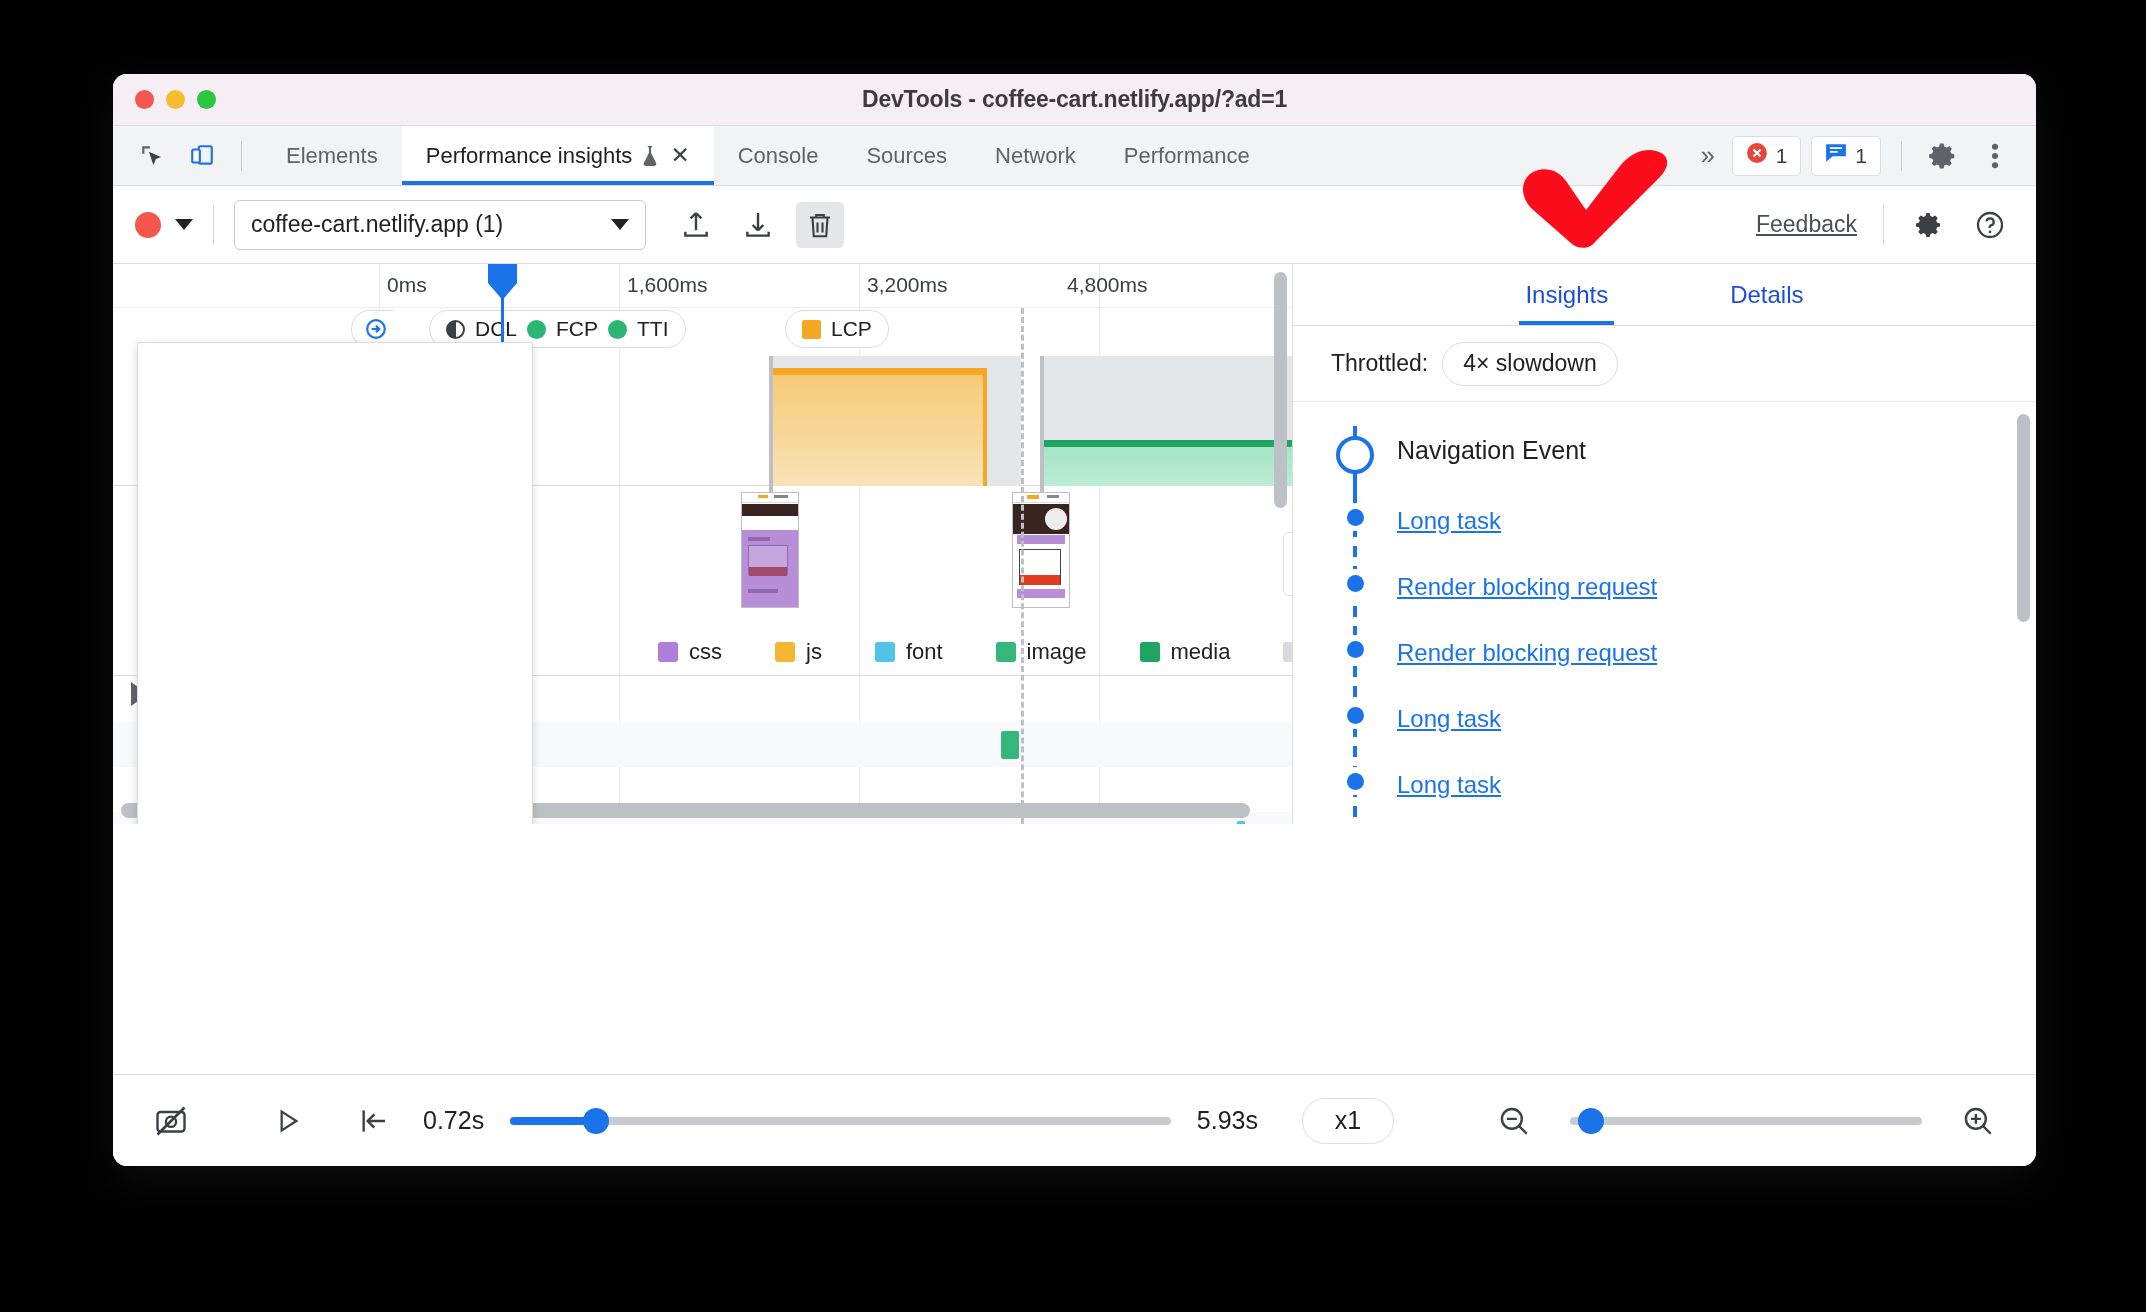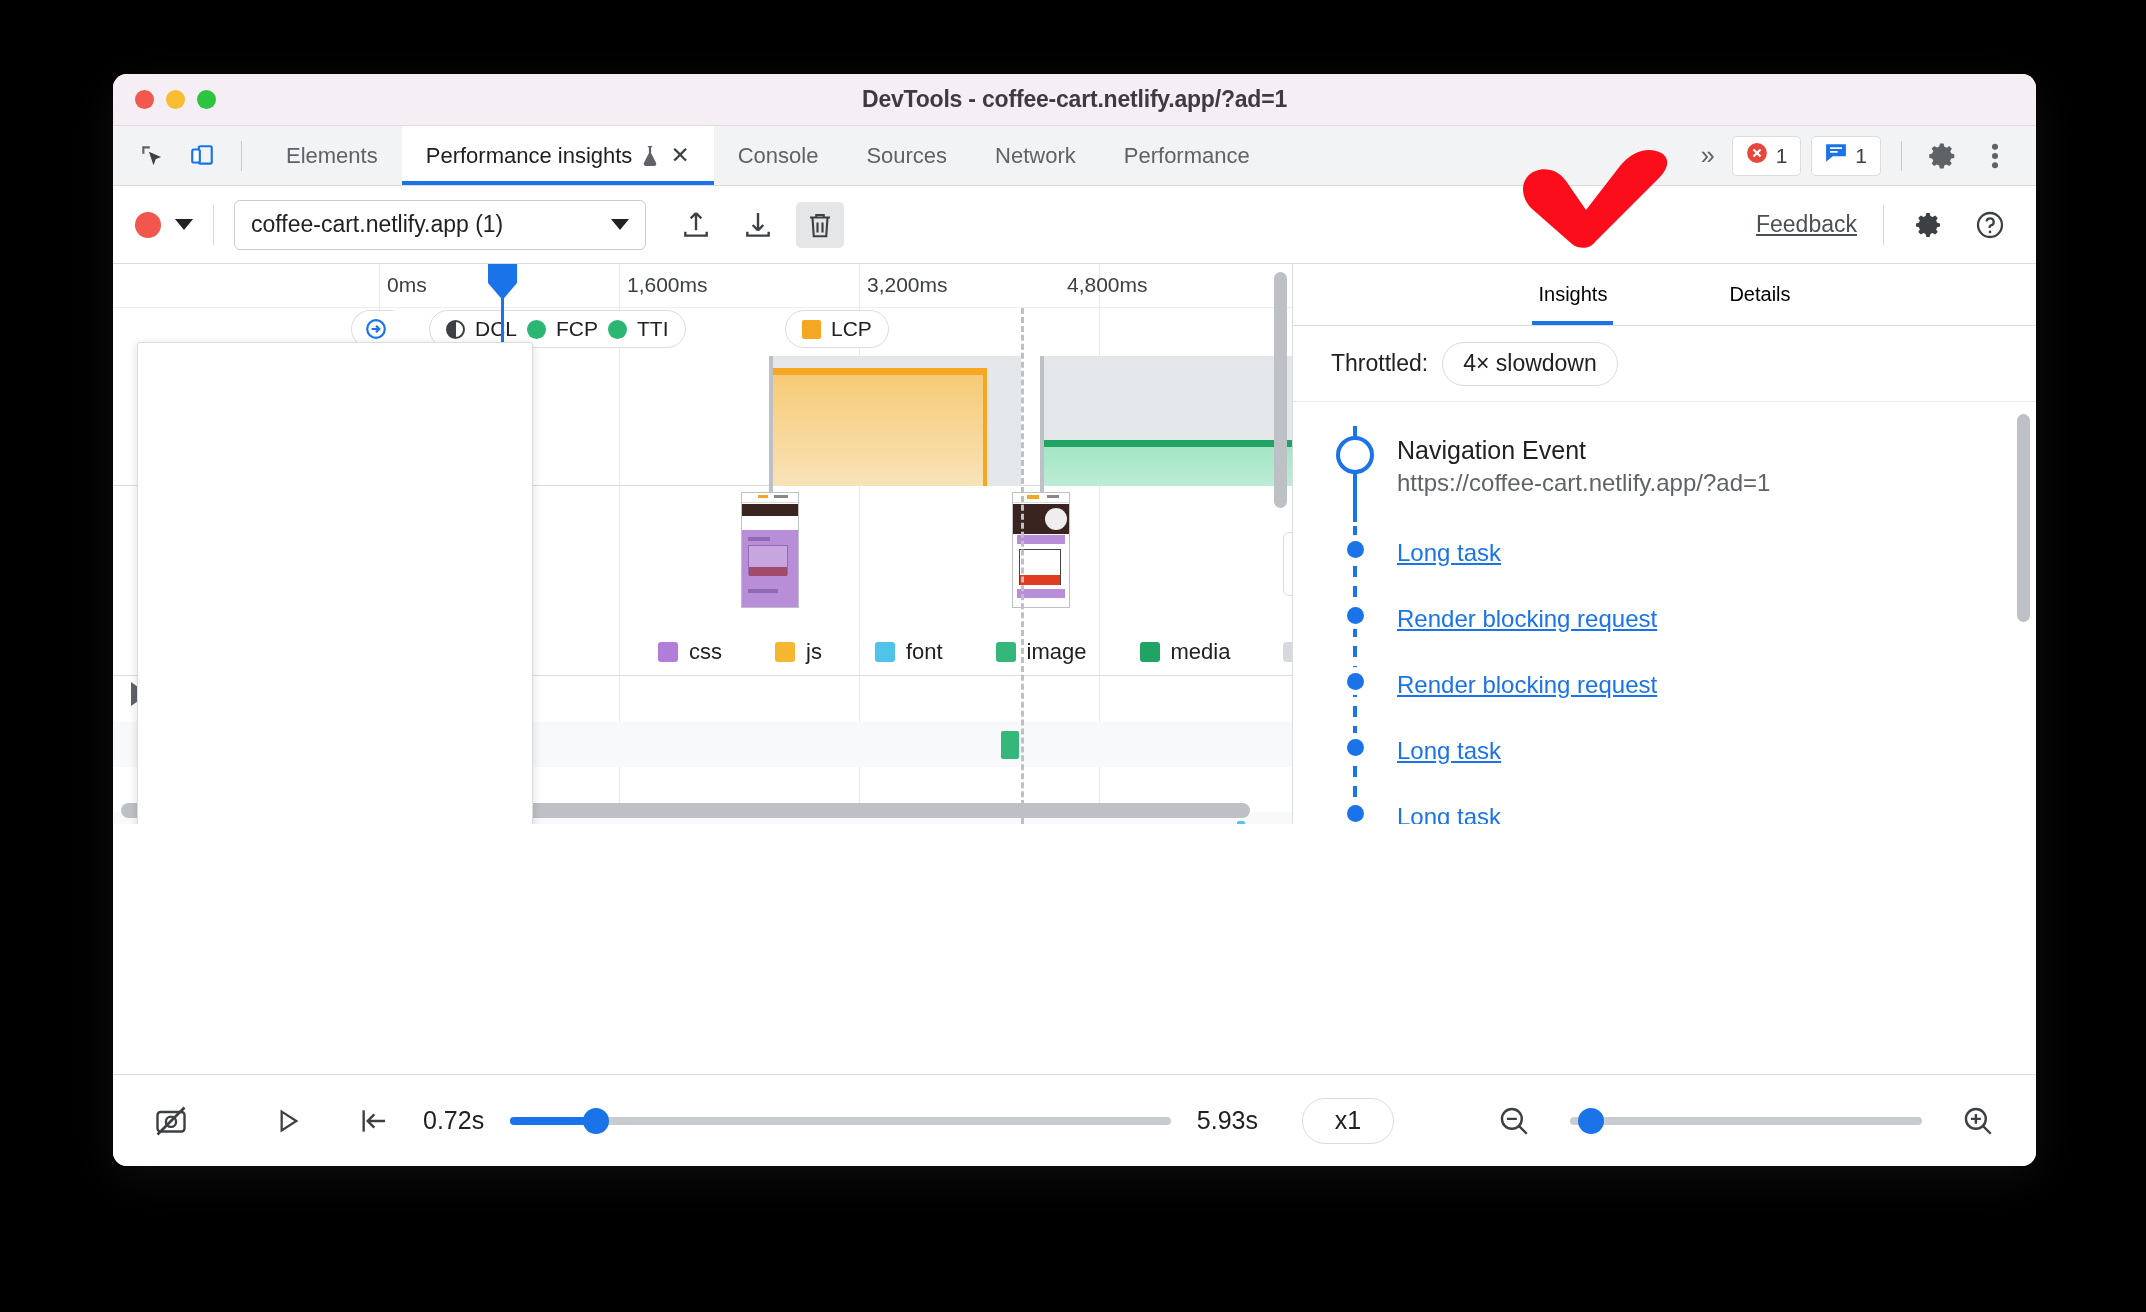--- a/index.html
+++ b/index.html
@@ -195,21 +195,21 @@
   .vscroll-tl {
     position: absolute; right: 5px; top: 8px; width: 13px; height: 236px;
     border-radius: 7px; background: #bdc1c6;
   }
 
   
   .sidebar { flex: 1; position: relative; background: #fff; display: flex; flex-direction: column; }
   .side-tabs { height: 62px; display: flex; align-items: stretch; justify-content: center;
     gap: 110px; border-bottom: 1px solid #dadce0; background: #fff; }
   .side-tab {
-    display: flex; align-items: center; font-size: 20px; color: #000000;
+    display: flex; align-items: center; font-size: 24px; color: #1d4ed8;
     position: relative; padding: 0 6px;
   }
   .side-tab.active::after {
     content: ""; position: absolute; left: 0; right: 0; bottom: 0; height: 4px; background: #1a73e8;
   }
   .throttle-row {
     height: 76px; display: flex; align-items: center; gap: 14px;
     padding-left: 38px; border-bottom: 1px solid #e8eaed; font-size: 23px; color: #202124;
   }
   .chip {
@@ -543,21 +543,20 @@
         <span class="chip">4× slowdown</span>
       </div>
 
       <div class="insights-body">
         <div class="rail"></div>
         <div class="rail-solid" style="top:24px; height:96px;"></div>
 
         <div class="ev" style="margin-top:8px;">
           <span class="node-ring" style="top:0;"></span>
           <div class="ev-title">Navigation Event</div>
-          <div class="ev-sub">https://coffee-cart.netlify.app/?ad=1</div>
         </div>
 
         <div class="ev" style="margin-top:42px;">
           <span class="node-dot" style="top:-4px;">
                 <i></i>
               </span>
           <a class="ev-link">Long task</a>
         </div>
         <div class="ev" style="margin-top:38px;">
           <span class="node-dot" style="top:-4px;">

